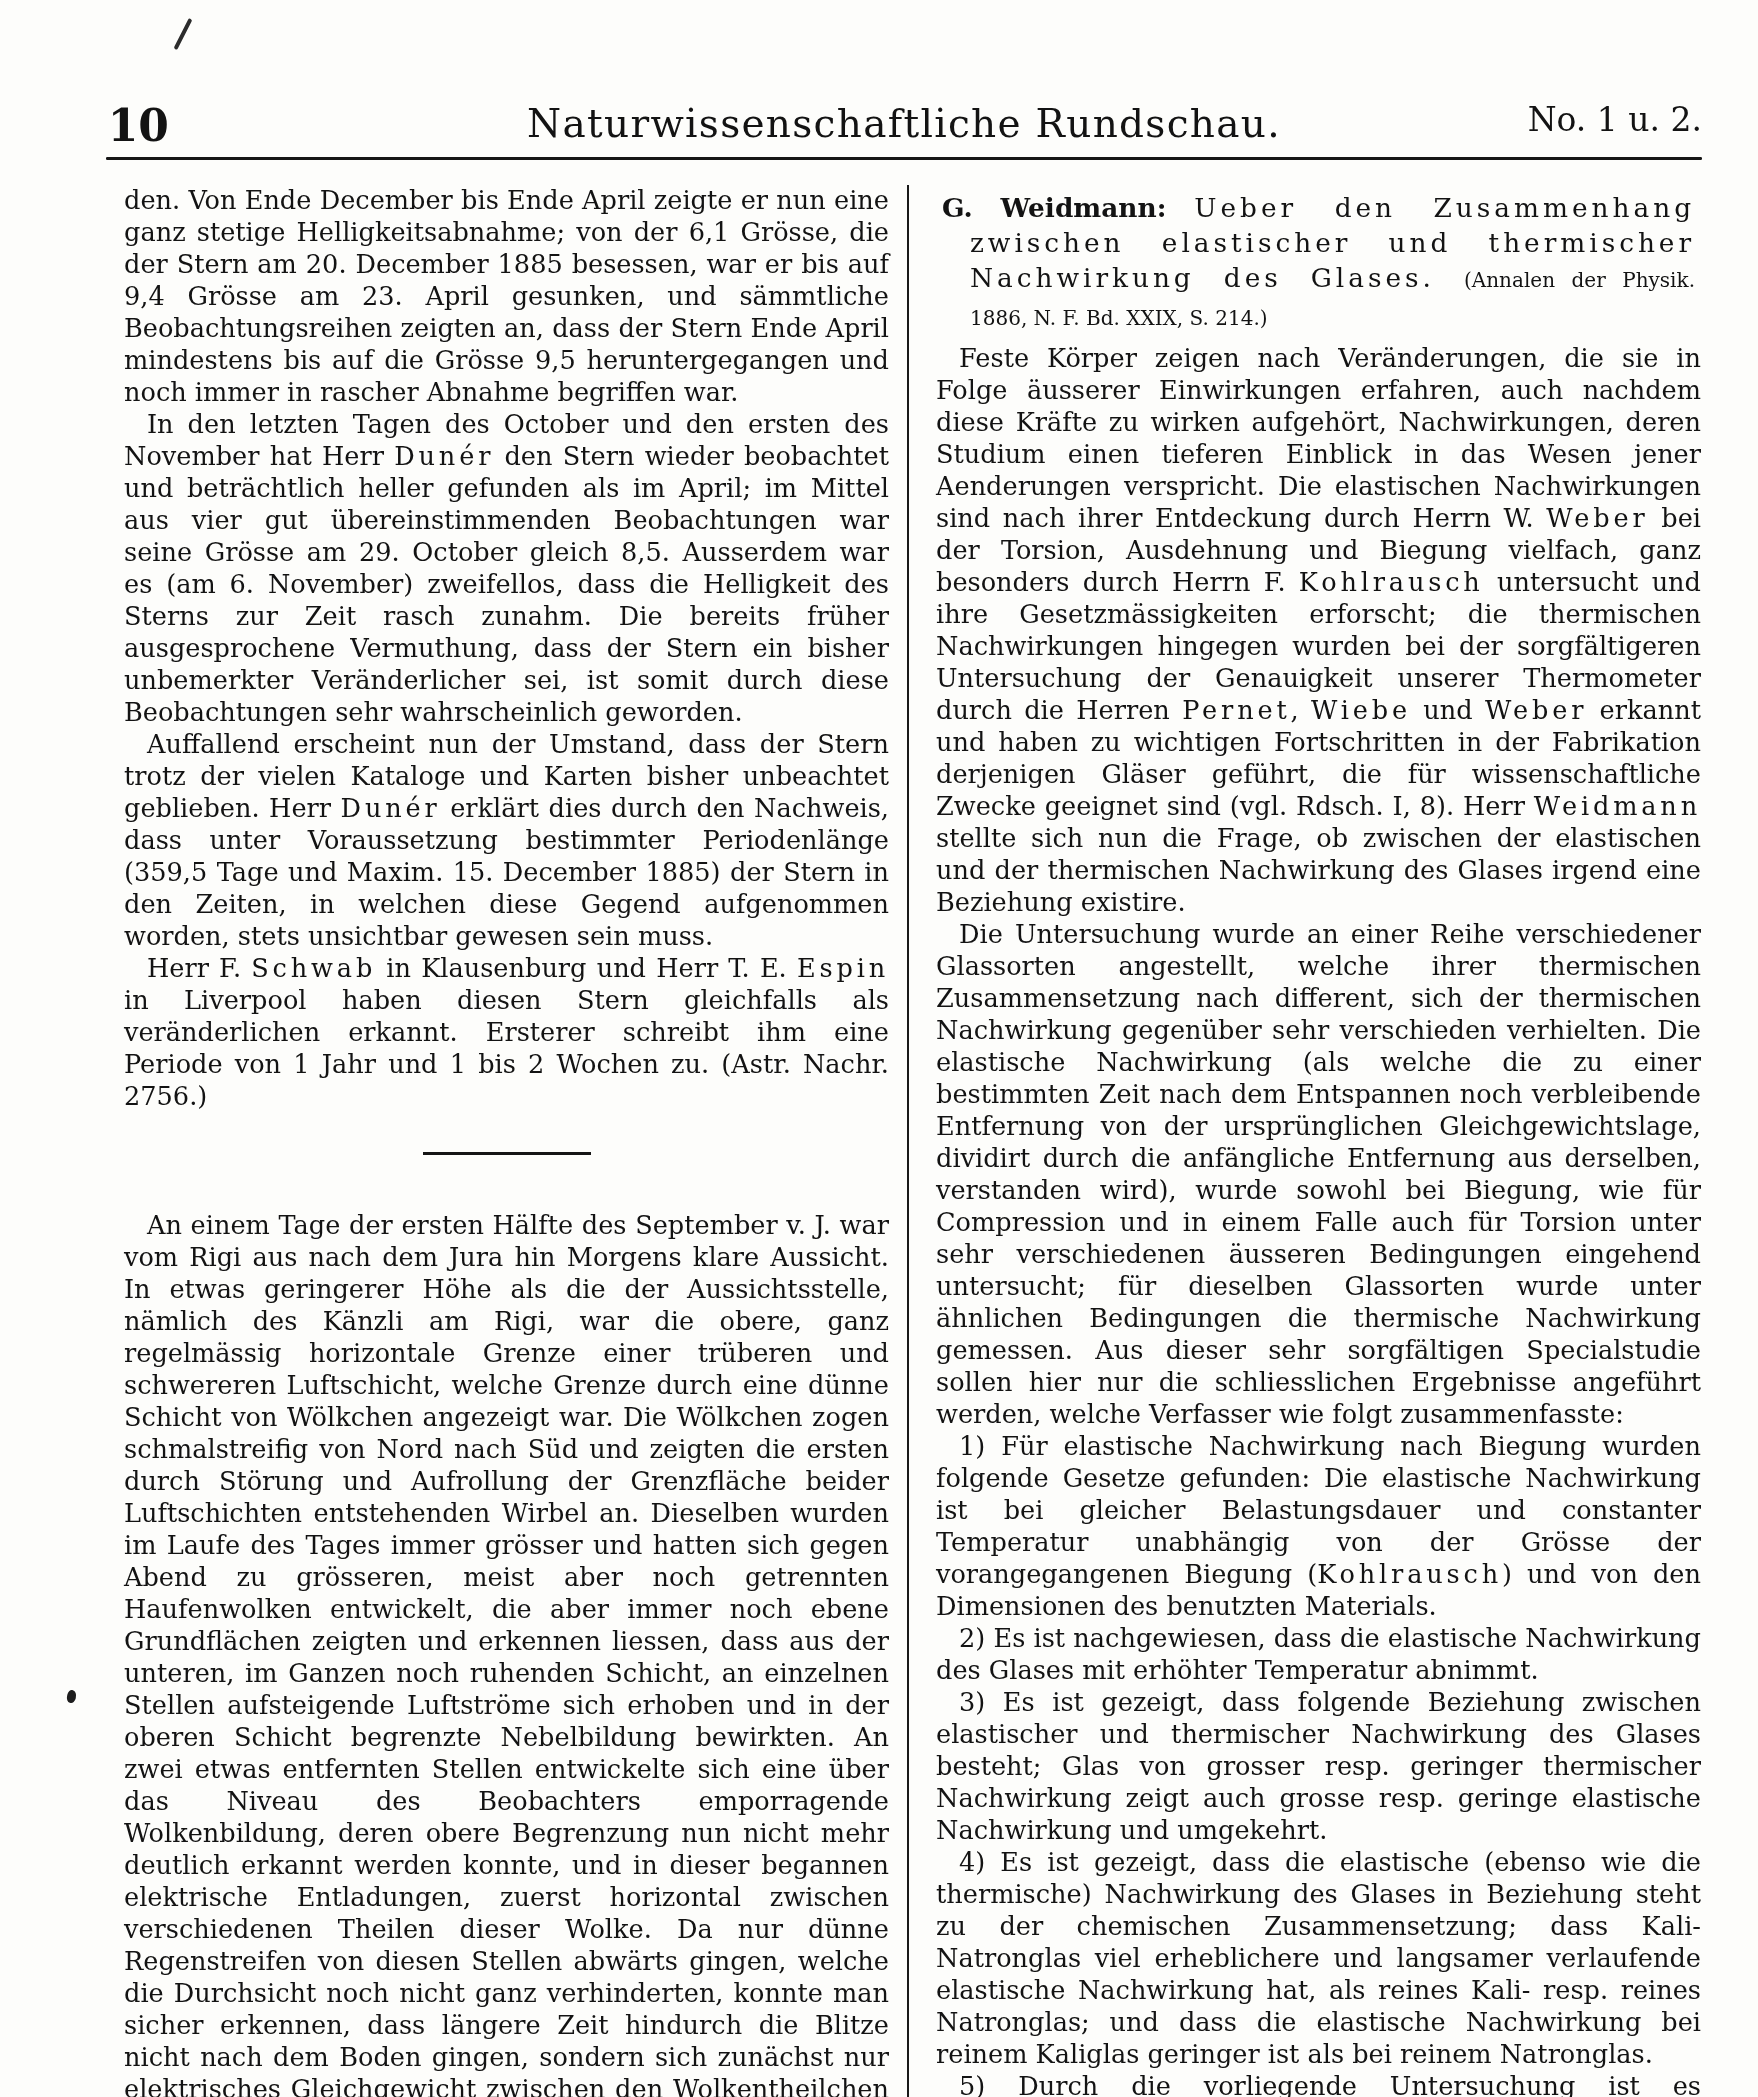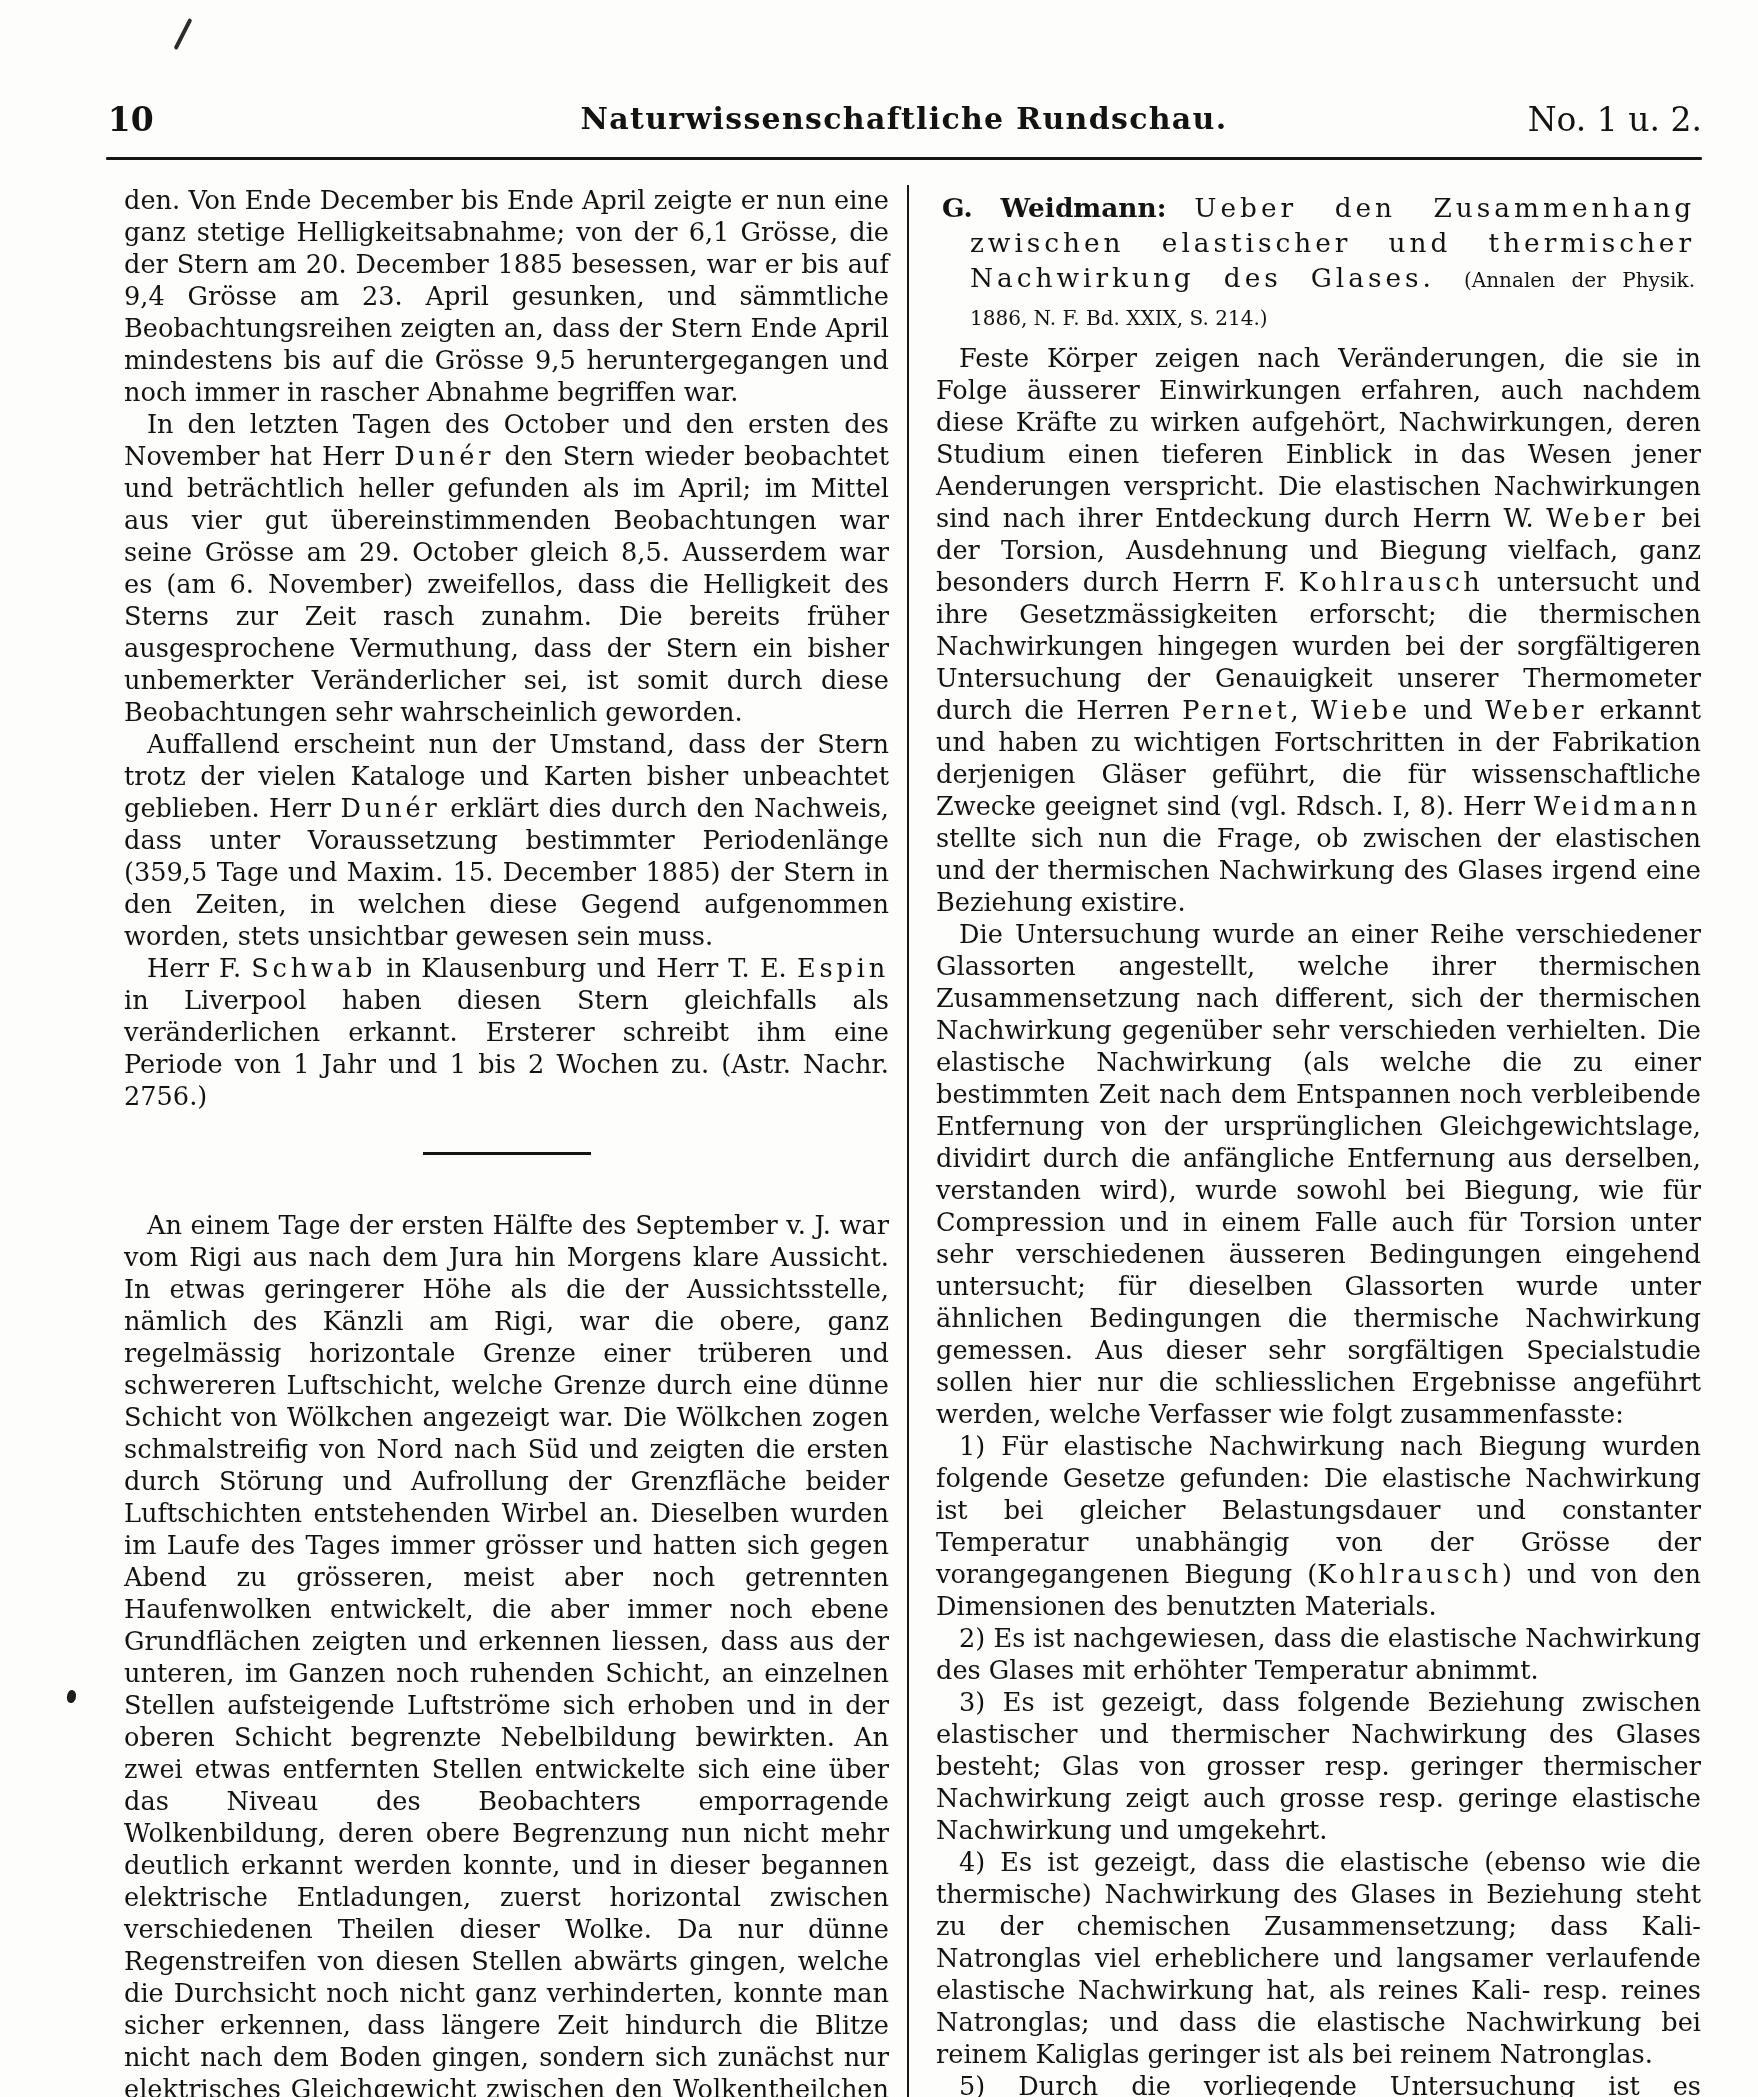--- a/index.html
+++ b/index.html
@@ -6,22 +6,22 @@
   .page{
     position:relative;
     width:1759px;height:2610px;
     background:#fdfdfb;
     overflow:hidden;
     font-family:"DejaVu Serif","Liberation Serif",serif;
     color:#131313;
   }
   
   .header{position:absolute;left:106px;top:100px;width:1596px;height:50px;}
-  .pagenum{position:absolute;left:1.7px;top:0;font-size:33px;font-weight:bold;}
-  .jtitle{position:absolute;left:0;right:0;top:0.8px;text-align:center;font-size:30px;font-weight:bold;letter-spacing:1.3px;}
+  .pagenum{position:absolute;left:1.7px;top:0;font-size:44px;font-weight:bold;}
+  .jtitle{position:absolute;left:0;right:0;top:0.8px;text-align:center;font-size:39px;font-weight:normal;letter-spacing:1.3px;}
   .issue{position:absolute;right:0;top:0;font-size:33px;font-weight:normal;}
   .header-rule{position:absolute;left:106px;top:157px;width:1596px;height:2.9px;background:#161616;border-radius:1.3px;}
   
   .col-divider{position:absolute;left:907px;top:185px;width:2.1px;height:2309px;background:#191919;}
   .columns{position:absolute;left:124px;top:184px;width:1577px;display:flex;gap:47px;}
   .col{width:765px;}
   p{margin:0;}
   .body{font-size:25.6px;line-height:32px;text-align:justify;text-indent:23px;}
   .noind{text-indent:0;}
   .heading{font-size:26.4px;line-height:35px;text-align:justify;padding-left:28px;text-indent:-28px;margin:6px;}

